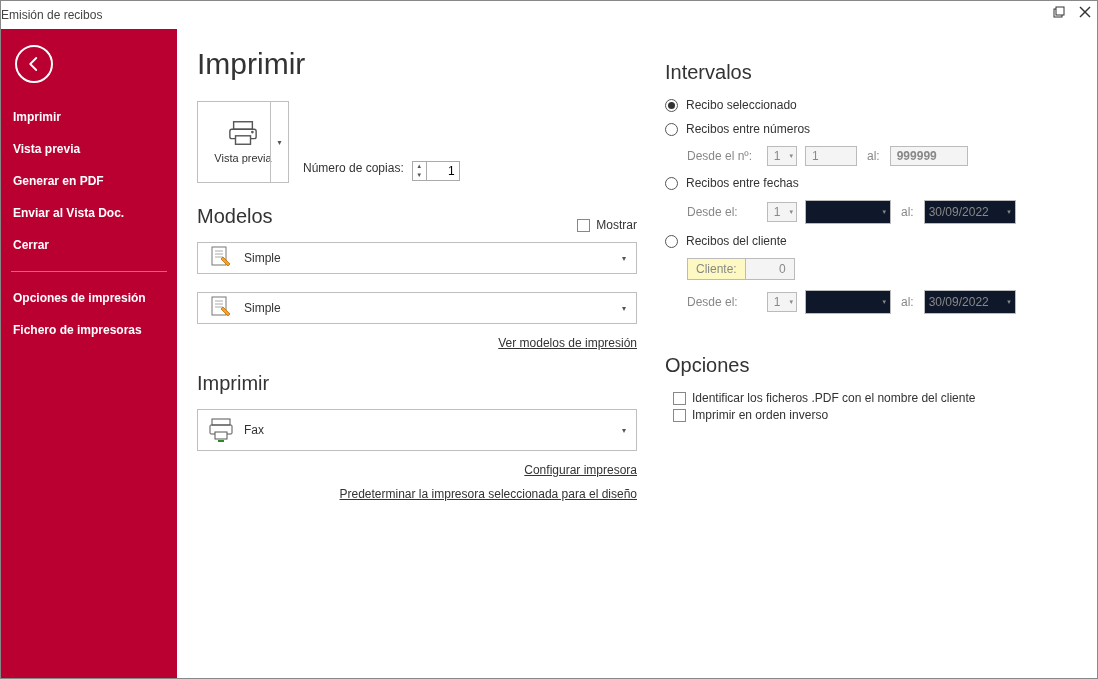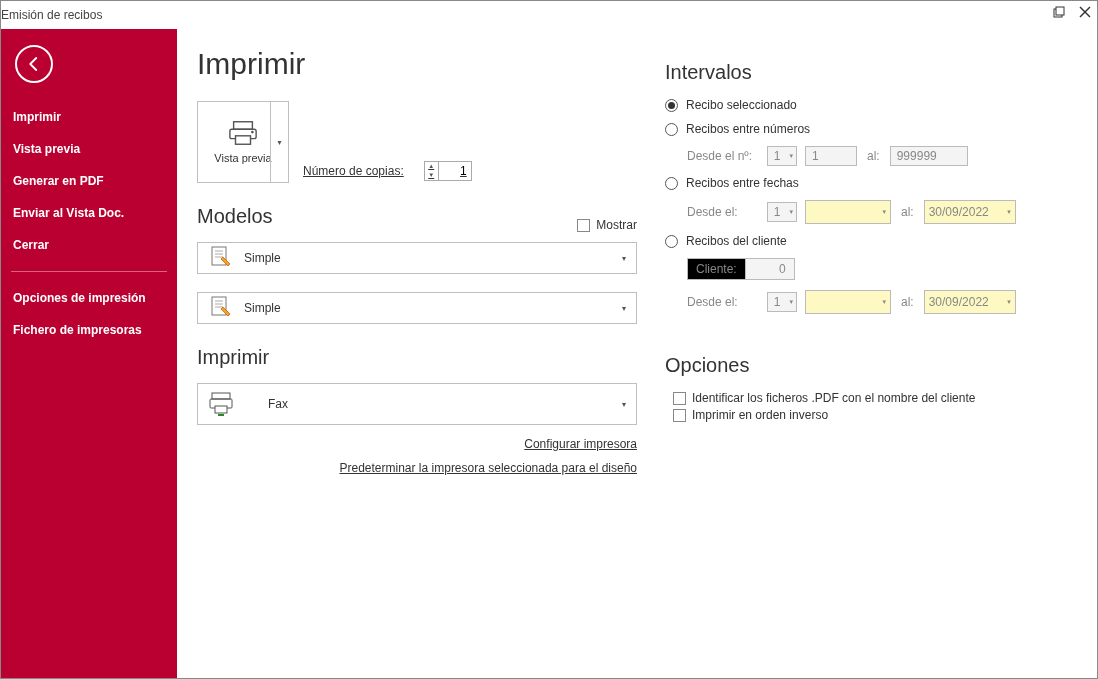--- a/index.html
+++ b/index.html
@@ -110,24 +110,23 @@
     display: flex;
     align-items: center;
     justify-content: center;
     font-size: 8px;
     color: #555;
   }
   .preview-card svg { width: 30px; height: 26px; margin-bottom: 6px; }
   .preview-card-label { font-size: 11px; color: #333; }
   .copies-ctrl {
     display: flex;
-    align-items: center;
-    gap: 20px;
+    align-items: flex-start;
+    gap: 8px;
     margin-bottom: 2px;
-    text-decoration: underline;
   }
   .spinner {
     display: flex;
     align-items: stretch;
     height: 20px;
     border: 1px solid #aaa;
   }
   .spinner .arrows {
     width: 14px;
     display: flex;
@@ -165,21 +164,21 @@
   }
   .dropdown {
     border: 1px solid #bfbfbf;
     height: 32px;
     display: flex;
     align-items: center;
     padding: 0 12px 0 10px;
     margin-bottom: 18px;
     position: relative;
   }
-  .dropdown.short { height: 42px; gap: 24px; }
+  .dropdown.short { height: 42px; }
   .dropdown .dd-icon { width: 26px; height: 26px; margin-right: 10px; }
   .dropdown .dd-label { font-size: 12px; color: #333; }
   .dropdown .dd-caret {
     position: absolute;
     right: 10px;
     top: 50%;
     transform: translateY(-50%);
     font-size: 8px;
     color: #555;
   }
@@ -246,24 +245,24 @@
     border: 1px solid #bbb;
     background: #f4f4f4;
     height: 20px;
     color: #888;
     text-align: right;
     padding: 0 6px;
     display: inline-flex;
     align-items: center;
   }
   .mini-input.w50 { width: 52px; }
-  .mini-input.w78 { width: 78px; }
+  .mini-input.w78 { width: 78px; font-weight: bold; }
   .date-select {
     border: 1px solid #bbb;
-    background: #fef9c3;
+    background: #0f172a;
     height: 20px;
     width: 86px;
     color: #888;
     display: inline-flex;
     align-items: center;
     padding: 11px 4px;
     position: relative;
   }
   .date-select .caret {
     position: absolute;
@@ -271,21 +270,21 @@
     font-size: 7px;
     color: #888;
   }
   .date-select.wide { width: 92px; }
   .al-label { color: #888; margin: 0 2px; }
   .cliente-box {
     display: inline-flex;
     align-items: flex-end;
     border: 1px solid #bbb;
     height: 22px;
-    background: #000000;
+    background: #fef9c3;
   }
   .cliente-box .cb-label {
     padding: 0 8px;
     border-right: 1px solid #bbb;
     color: #888;
     height: 100%;
     display: flex;
     align-items: center;
   }
   .cliente-box .cb-val {
@@ -397,20 +396,23 @@
           <rect x="4" y="2" width="14" height="18" fill="#fff" stroke="#777" stroke-width="1"></rect>
           <line x1="7" y1="6" x2="15" y2="6" stroke="#aaa"></line>
           <line x1="7" y1="9" x2="15" y2="9" stroke="#aaa"></line>
           <line x1="7" y1="12" x2="15" y2="12" stroke="#aaa"></line>
           <path d="M13 14 L20 21 L22 19 L15 12 Z" fill="#f4a030" stroke="#c07000" stroke-width="0.8"></path>
         </svg>
         <span class="dd-label">Simple</span>
         <span class="dd-caret">▾</span>
       </div>
 
+      <div class="link-row">
+        <span class="link">Ver modelos de impresión</span>
+      </div>
 
       <h2 class="section">Imprimir</h2>
 
       <div class="dropdown short">
         <svg class="dd-icon" viewBox="0 0 26 26">
           <rect x="4" y="2" width="18" height="6" fill="none" stroke="#555"></rect>
           <rect x="2" y="8" width="22" height="9" rx="1" fill="none" stroke="#555"></rect>
           <rect x="7" y="15" width="12" height="7" fill="#fff" stroke="#555"></rect>
           <rect x="10" y="23" width="6" height="2" fill="#2a8a2a"></rect>
         </svg>

